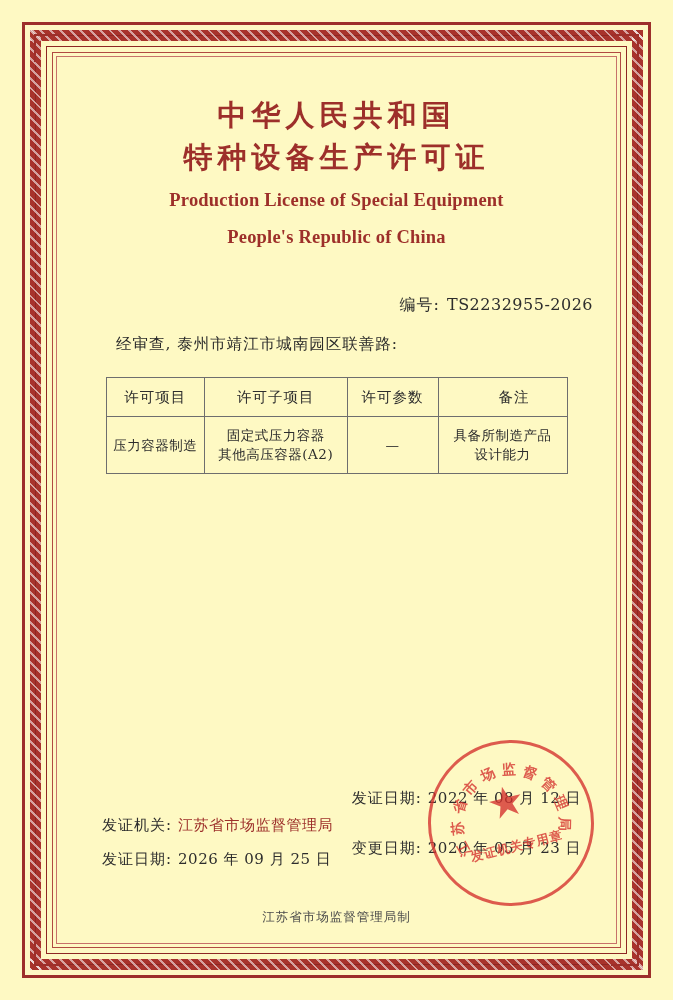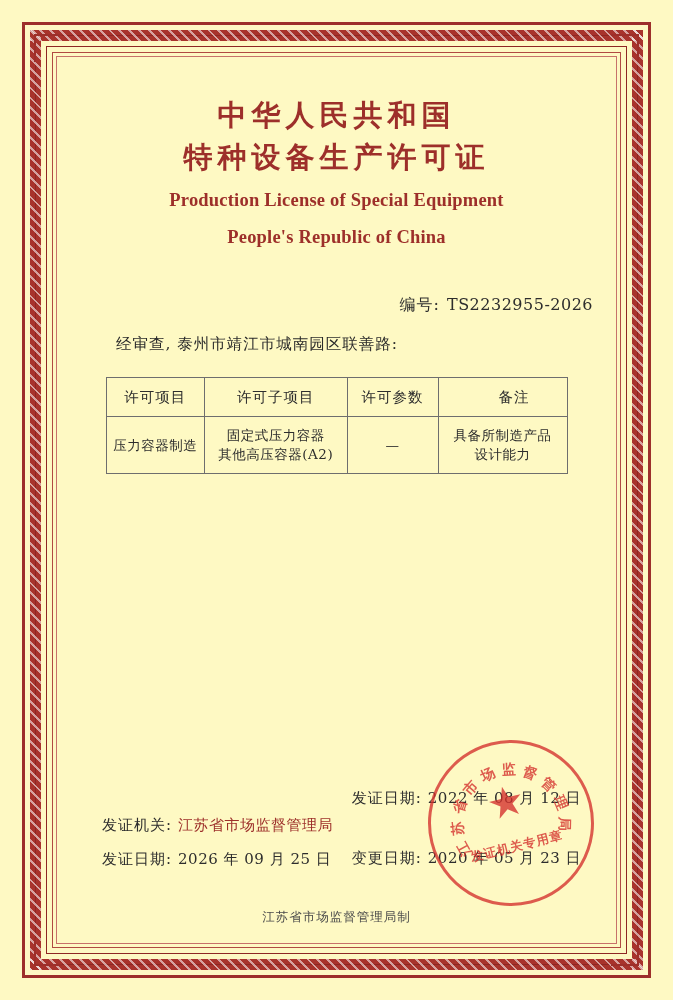--- a/index.html
+++ b/index.html
@@ -204,21 +204,21 @@
   .sign-issue-date {
     position: absolute;
     right: 22px;
     bottom: 76px;
     display: flex;
     align-items: baseline;
   }
   .sign-change-date {
     position: absolute;
     right: 22px;
-    bottom: 16px;
+    bottom: 26px;
     display: flex;
     align-items: baseline;
   }
 
   .bottom-note {
     position: absolute;
     left: 0; right: 0;
     bottom: 4px;
     text-align: center;
     font-size: 12.5px;

